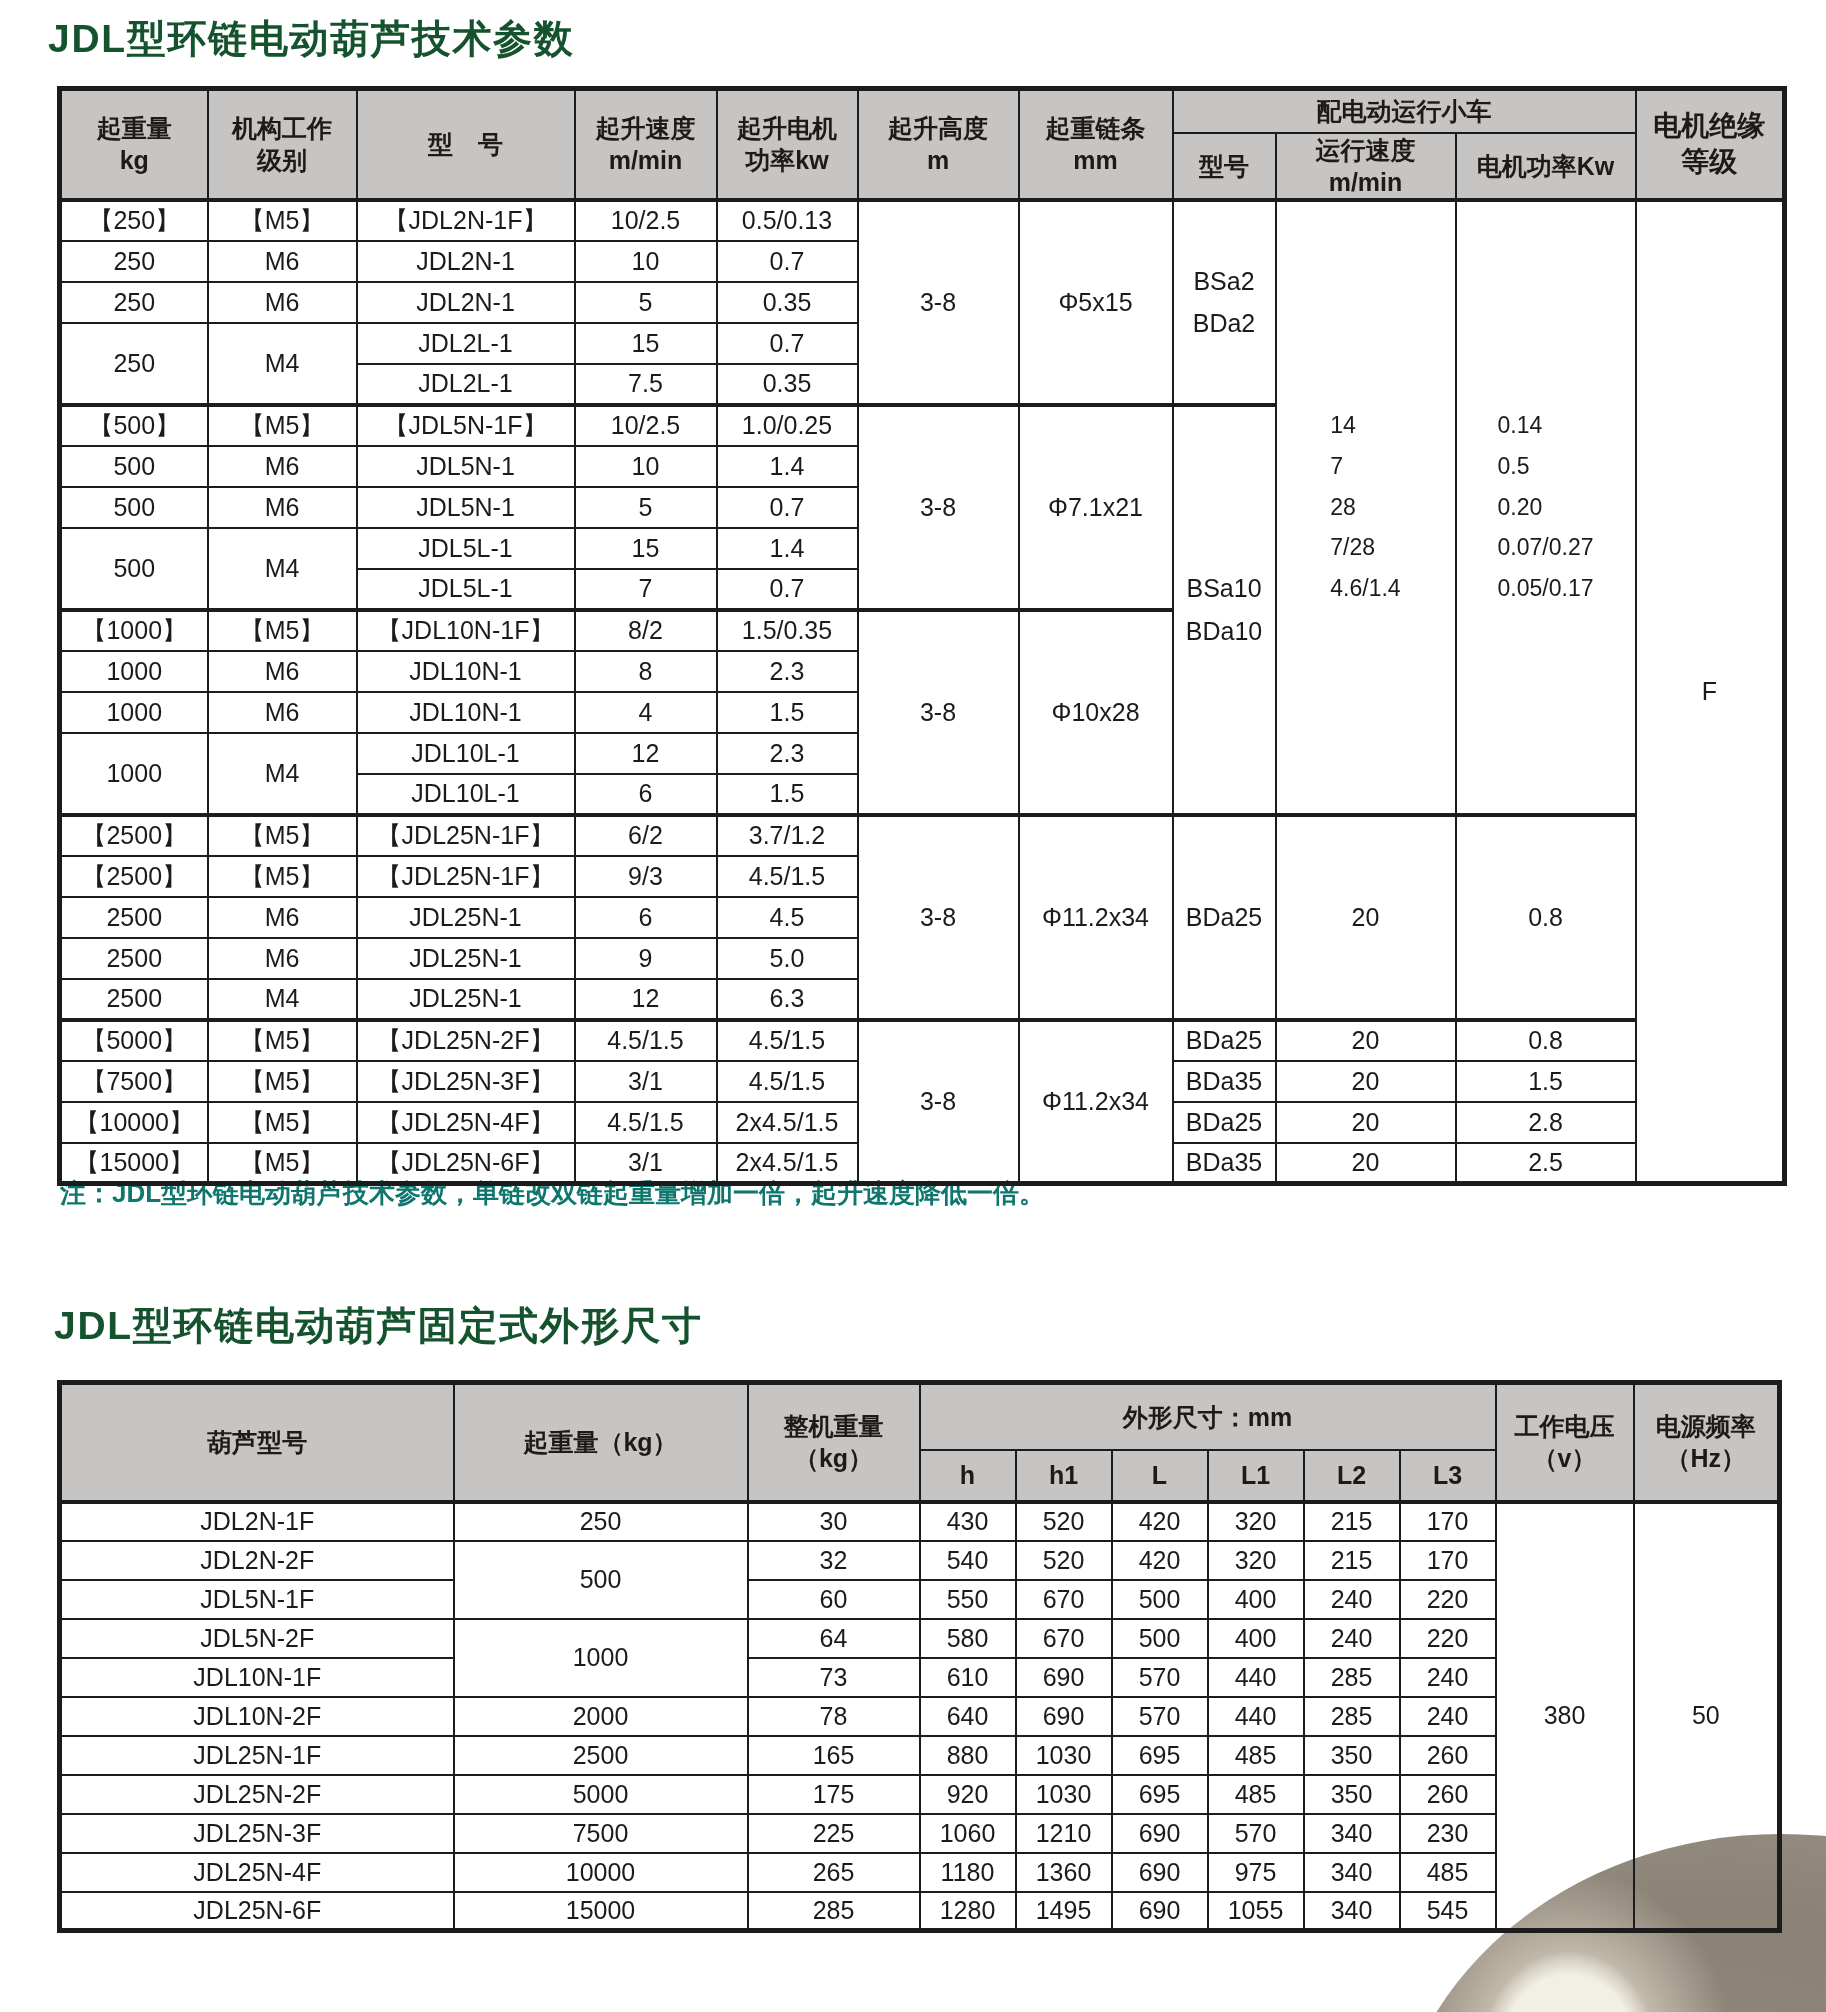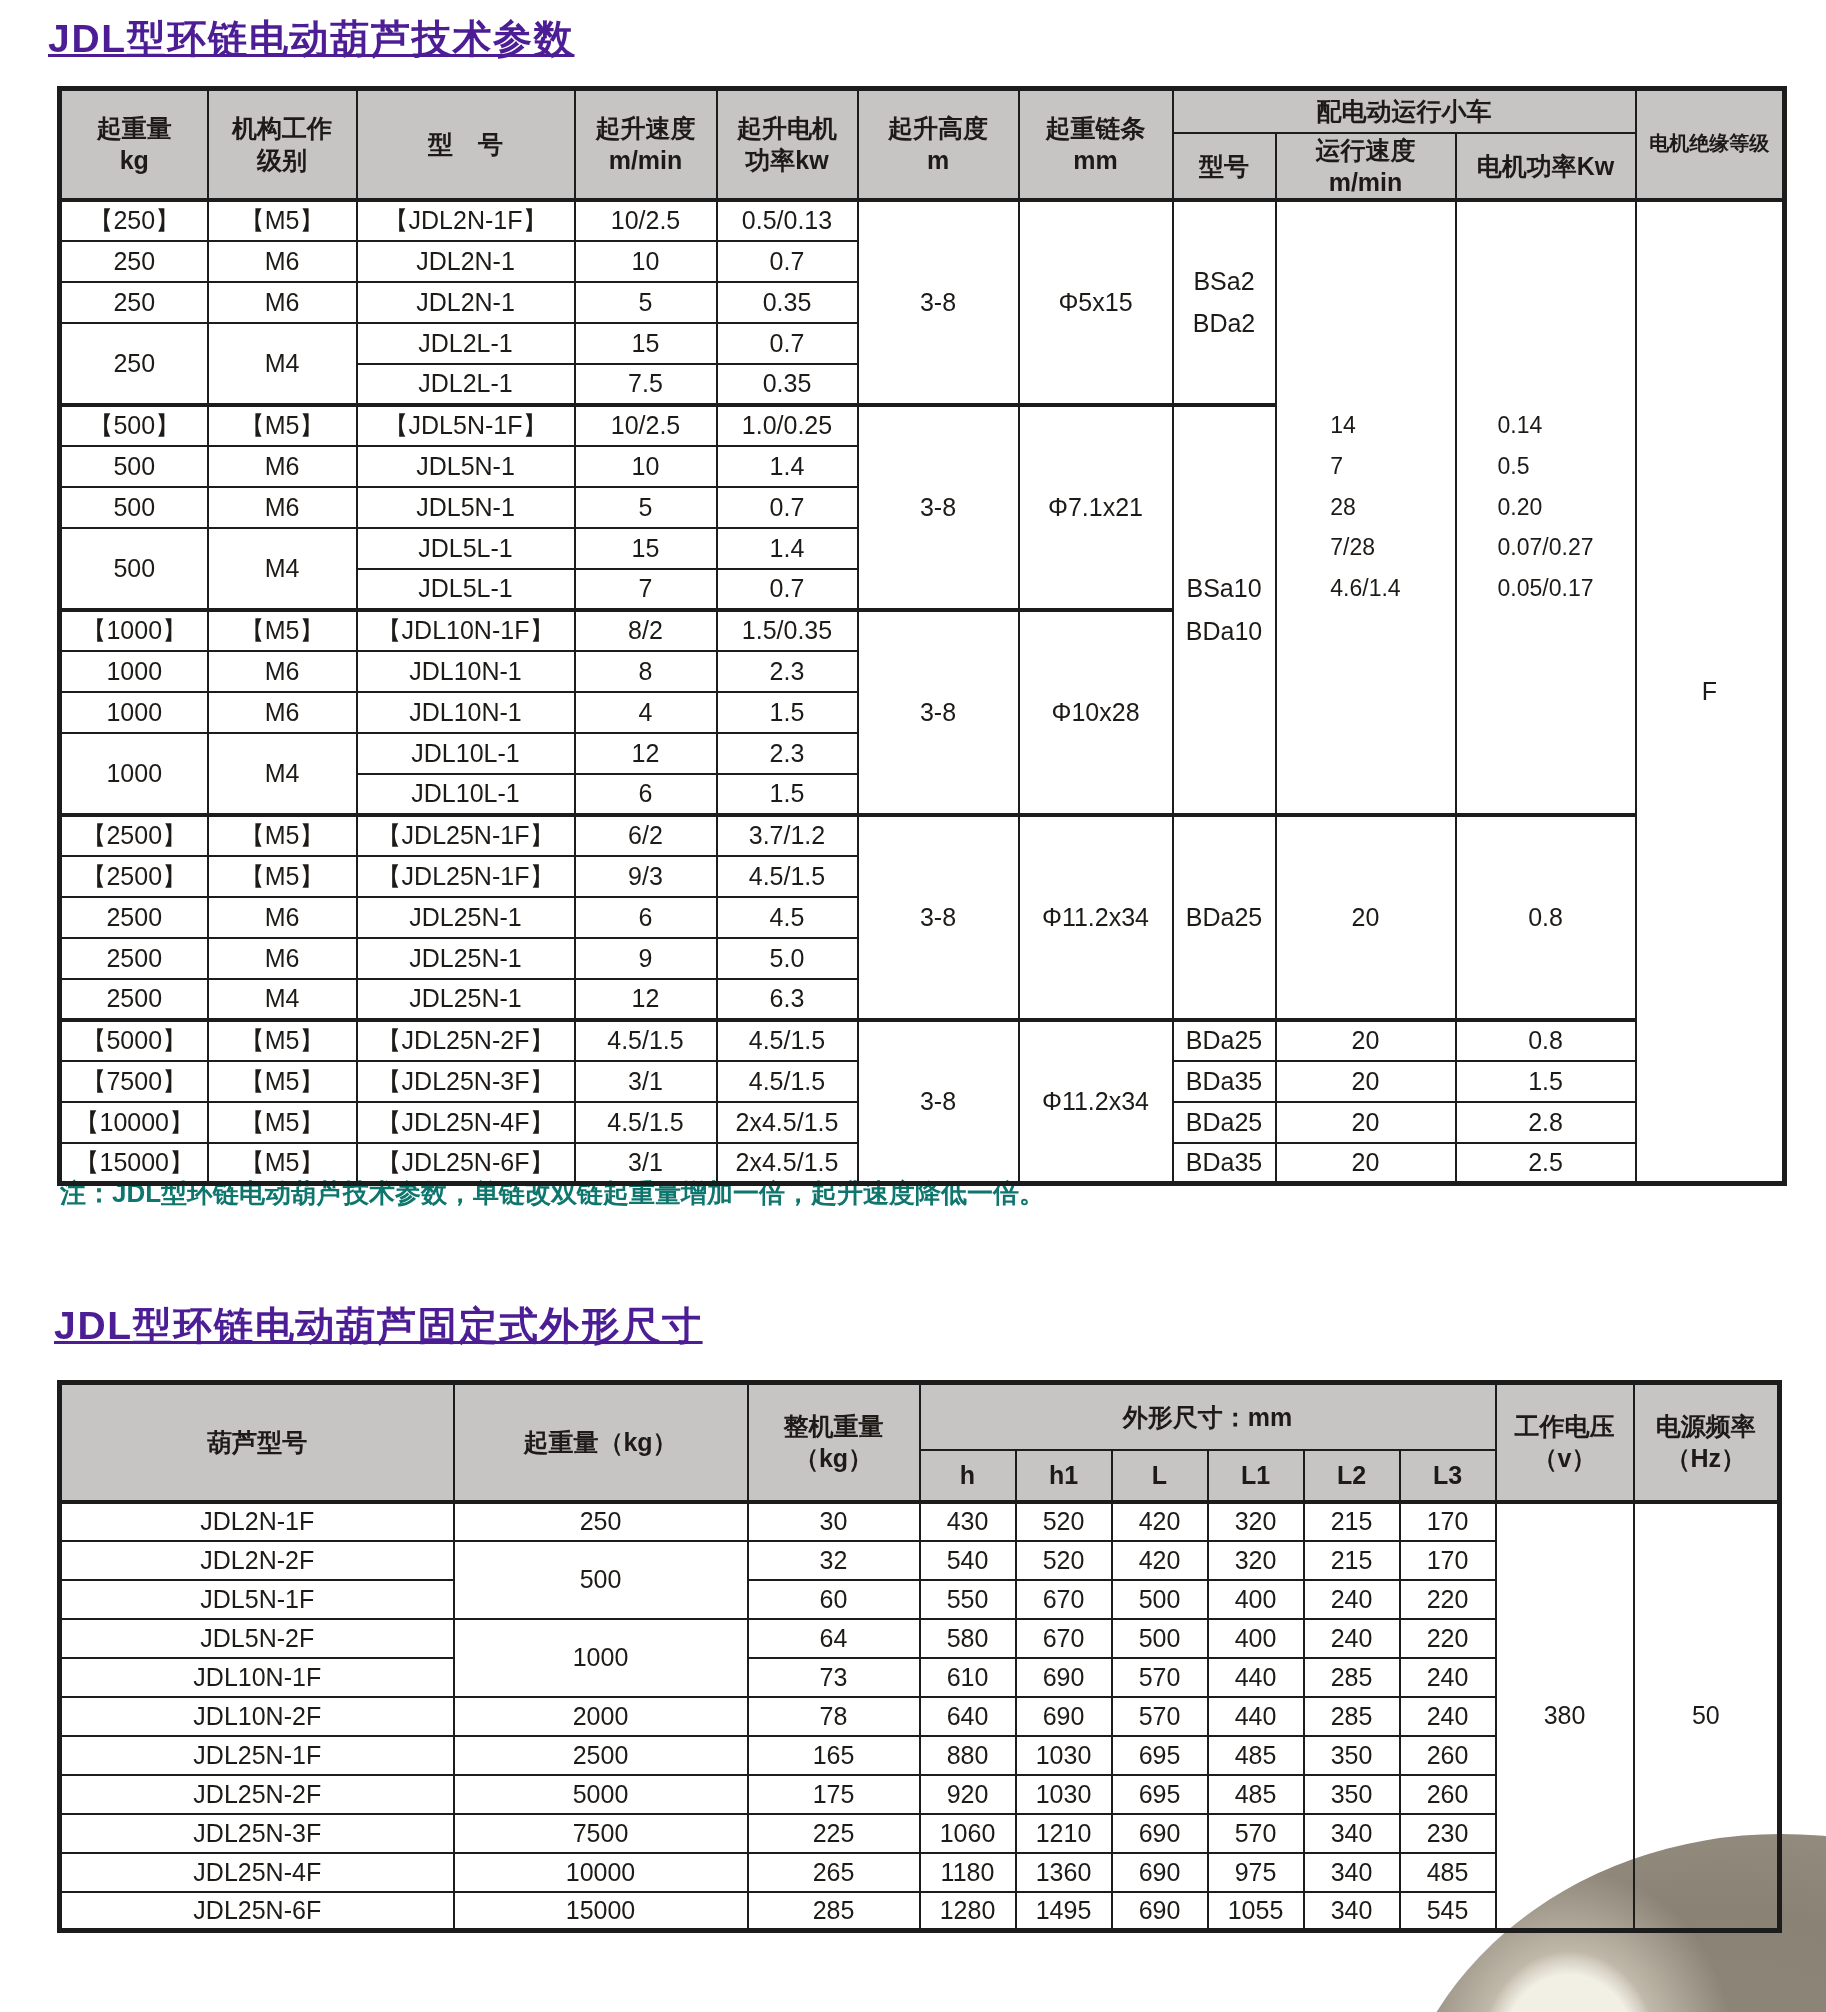--- a/index.html
+++ b/index.html
@@ -6,21 +6,21 @@
   html,body { margin:0; padding:0; }
   body {
     width:1827px; height:2013px;
     position:relative; overflow:hidden;
     background:#ffffff;
     font-family:"Liberation Sans","DejaVu Sans",sans-serif;
     color:#1d1a17;
   }
   .title {
     position:absolute; font-size:39px; font-weight:bold;
-    color:#4c1d95; letter-spacing:1.7px; white-space:nowrap;text-decoration:underline;
+    color:#14532d; letter-spacing:1.7px; white-space:nowrap;
   }
   #title1 { left:48px; top:11.7px; }
   #title2 { left:54px; top:1299px; }
   .note {
     position:absolute; left:60px; top:1176px;
     font-size:26px; font-weight:bold; color:#0f766e; white-space:nowrap;
   }
   table.t {
     border-collapse:collapse; table-layout:fixed;
     position:absolute; left:57px;
@@ -93,21 +93,21 @@
       <th rowspan="2" class="deep">型　号</th>
       <th rowspan="2" class="deep">起升速度
 m/min</th>
       <th rowspan="2" class="deep">起升电机
 功率kw</th>
       <th rowspan="2" class="deep">起升高度
 m</th>
       <th rowspan="2" class="deep">起重链条
 mm</th>
       <th colspan="3">配电动运行小车</th>
-      <th rowspan="2" class="deep" style="font-size:20px">电机绝缘等级</th>
+      <th rowspan="2" class="deep" style="font-size:28px">电机绝缘等级</th>
     </tr>
     <tr class="h2">
       <th>型号</th>
       <th>运行速度m/min</th>
       <th>电机功率Kw</th>
     </tr>
   </thead>
   <tbody>
     <tr>
       <td>【250】</td>

